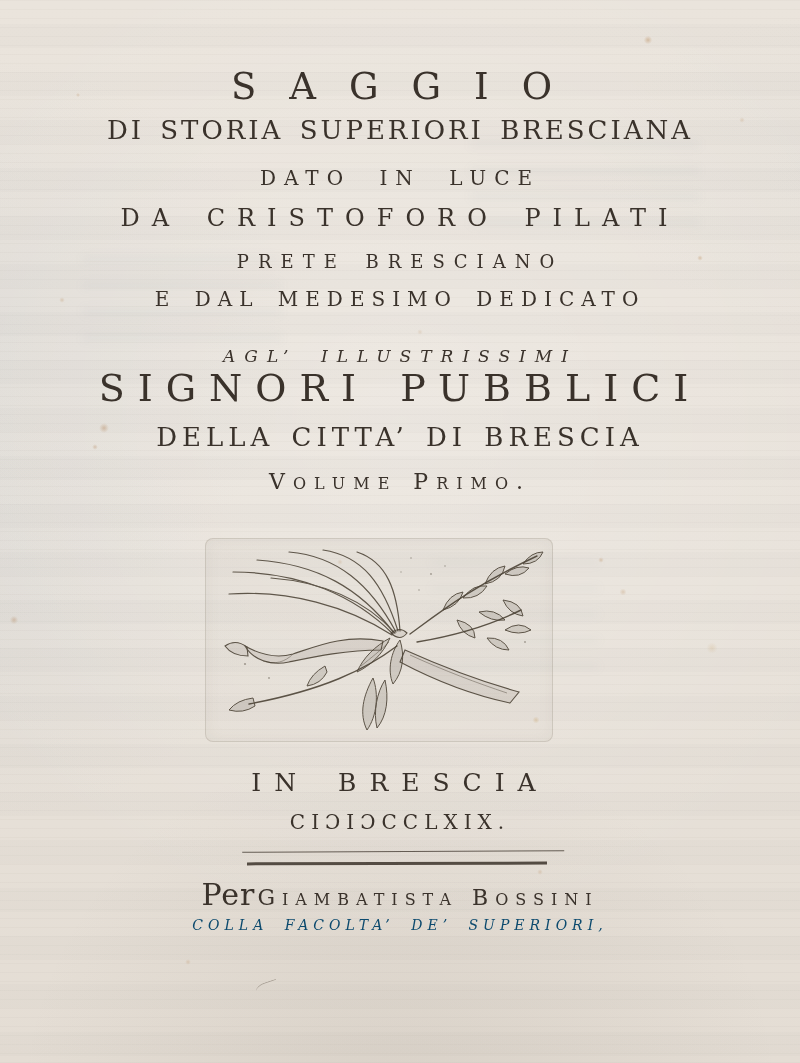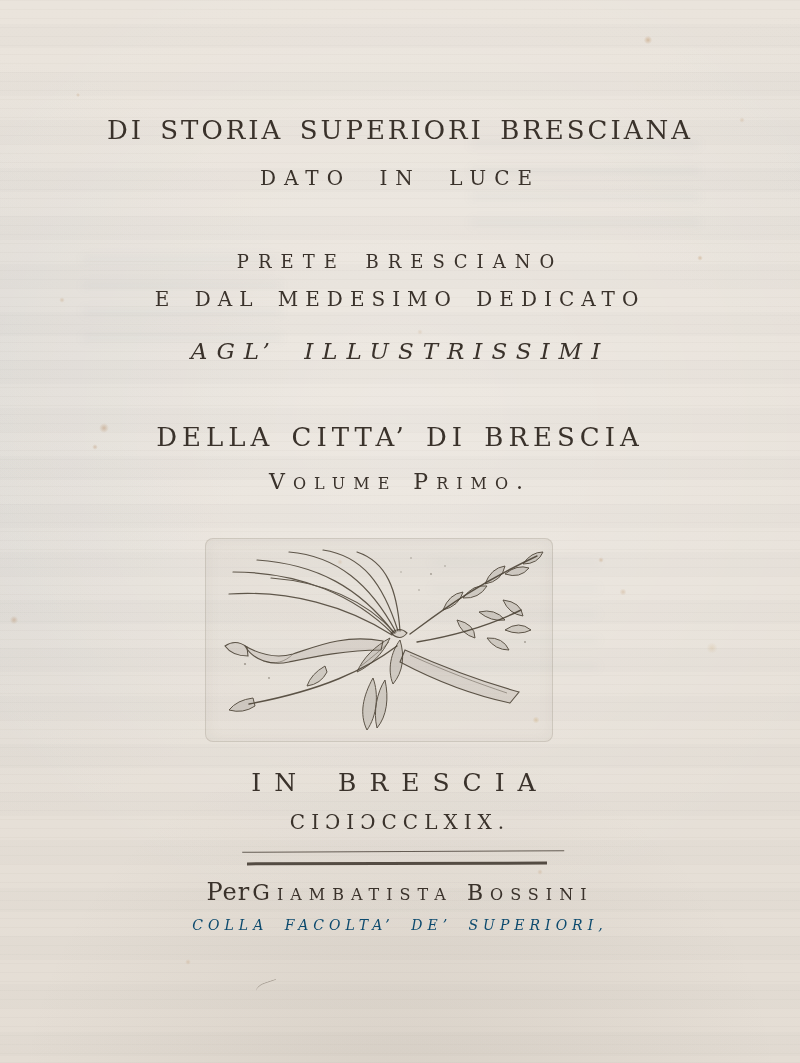--- a/index.html
+++ b/index.html
@@ -53,30 +53,30 @@
   .hairmark{position:absolute;left:256px;top:982px;width:22px;height:10px;border-top:1px solid rgba(110,100,88,.45);
     border-radius:50% 0 0 0;transform:rotate(-18deg);}
   
   .line{position:absolute;left:0;width:100%;text-align:center;color:#3a322b;white-space:nowrap;line-height:1;}
   .t-title   {top:68px;  font-size:37px; letter-spacing:33px; text-indent:16px;}
   .t-sub     {top:117px; font-size:26px; letter-spacing:3px;  word-spacing:5px;}
   .t-dato    {top:168px; font-size:20px; letter-spacing:8px;  word-spacing:14px; }
   .t-autore  {top:206px; font-size:24px; letter-spacing:12px; word-spacing:6px;}
   .t-prete   {top:253px; font-size:18px; letter-spacing:9px;  word-spacing:5px;}
   .t-dedic   {top:289px; font-size:20px; letter-spacing:7px;  word-spacing:5px;}
-  .t-agli    {top:340px; font-size:23px; letter-spacing:9px;  word-spacing:9px; font-style:italic;}
+  .t-agli    {top:348px; font-size:17px; letter-spacing:9px;  word-spacing:9px; font-style:italic;}
   .t-signori {top:369px; font-size:38px; letter-spacing:13px; word-spacing:6px;}
   .t-citta   {top:424px; font-size:26px; letter-spacing:5px;  word-spacing:4px;}
   .t-volume  {top:471px; font-size:16px; letter-spacing:8px;}
   .t-volume .ini{font-size:22px;}
   .t-volume .w2{margin-left:16px;}
   .t-city    {top:770px; font-size:25px; letter-spacing:13px; word-spacing:8px;}
   .t-year    {top:812px; font-size:20px; letter-spacing:6px;}
   .t-printer {top:880px; font-size:16px; letter-spacing:7px;}
-  .t-printer .per{font-size:24px;letter-spacing:1px;margin-right:2px;}
+  .t-printer .per{font-size:30px;letter-spacing:1px;margin-right:2px;}
   .t-printer .ini{font-size:22px;}
   .t-printer .w2{margin-left:14px;}
   .t-colophon{top:918px; font-size:14px; letter-spacing:5px; word-spacing:7px; font-style:italic; color:#0c4a6e;}
   
   .rule{position:absolute;left:50%;background:#453c33;}
   .rule1{top:851px;width:322px;height:1.4px;transform:translateX(-49%) rotate(-0.25deg);opacity:.8;}
   .rule2{top:862px;width:300px;height:2.6px;transform:translateX(-51%) rotate(-0.15deg);opacity:.9;}
   
   .plate{
     position:absolute;left:205px;top:538px;width:348px;height:204px;border-radius:8px;
@@ -91,25 +91,28 @@
 <div class="page">
 
   <div class="layer tone"></div>
   <div class="layer laid"></div>
   <div class="ghost g1"></div>
   <div class="ghost g2"></div>
   <div class="ghost g3"></div>
   <div class="layer foxing"></div>
   <div class="hairmark"></div>
 
+  <div class="line t-title">SAGGIO</div>
   <div class="line t-sub">DI STORIA SUPERIORI BRESCIANA</div>
   <div class="line t-dato">DATO IN LUCE</div>
+  <div class="line t-autore">DA CRISTOFORO PILATI</div>
   <div class="line t-prete">PRETE BRESCIANO</div>
   <div class="line t-dedic">E DAL MEDESIMO DEDICATO</div>
   <div class="line t-agli">AGL’ ILLUSTRISSIMI</div>
+  <div class="line t-signori">SIGNORI PUBBLICI</div>
   <div class="line t-citta">DELLA CITTA’ DI BRESCIA</div>
 
   <div class="line t-volume">
     <span class="w1"><span class="ini">V</span><span>OLUME</span></span><span class="w2"><span class="ini">P</span><span>RIMO</span><span class="ini">.</span></span>
   </div>
 
   <div class="plate">
     <svg width="348" height="204" viewBox="0 0 348 204" xmlns="http://www.w3.org/2000/svg">
       <g stroke="#4d4437" fill="none" stroke-width="1.2" stroke-linecap="round" opacity="0.88">
         <path d="M188,96 C150,58 96,34 28,34"></path>

